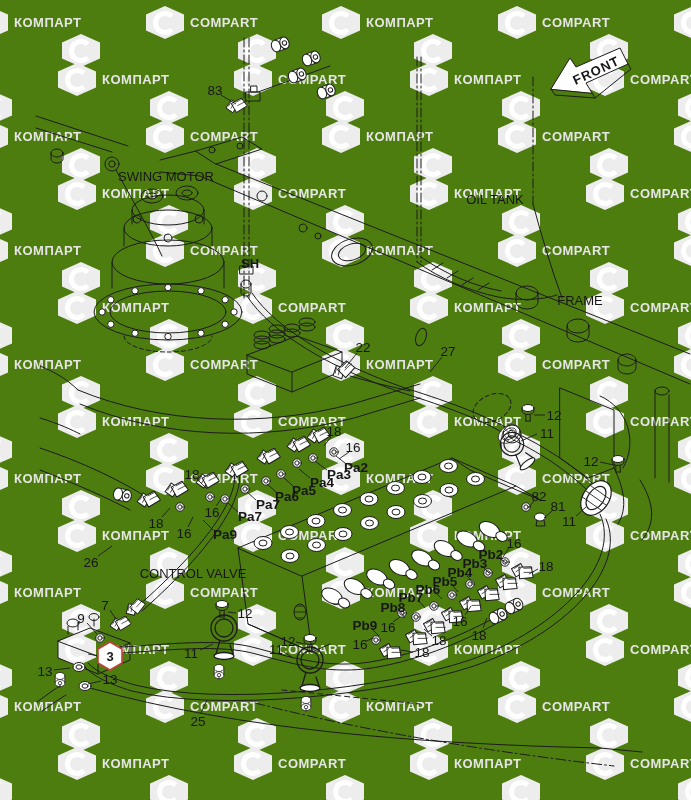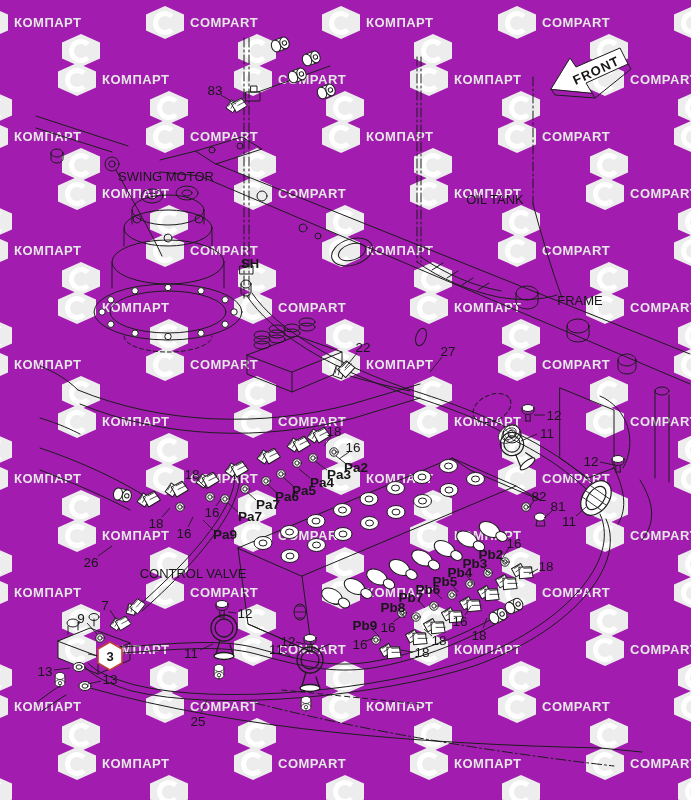--- a/index.html
+++ b/index.html
@@ -1,17 +1,17 @@
 <!DOCTYPE html>
 <html><head>
 <meta charset="utf-8">
 <style>
   html,body{margin:0;padding:0;background:#fff;}
   #stage{position:relative;width:691px;height:800px;overflow:hidden;
-         font-family:"Liberation Sans",sans-serif;background:#a21caf;}
+         font-family:"Liberation Sans",sans-serif;background:#4d7c0f;}
   #watermark{position:absolute;inset:0;z-index:0;}
   .wm-hex{position:absolute;width:38px;height:33px;background:#ededed;
           clip-path:polygon(50% 0,100% 26%,100% 74%,50% 100%,0 74%,0 26%);
           display:flex;align-items:center;justify-content:center;}
   .wm-c{width:14px;height:14px;border:5px solid #fff;border-radius:50%;
         border-right-color:transparent;}
   .wm-t{position:absolute;font-weight:bold;font-size:13px;color:#e6e6e6;
         letter-spacing:.5px;white-space:nowrap;}
   #diagram{position:absolute;inset:0;z-index:1;}
   #diagram text{fill:#171717;stroke:none;}

